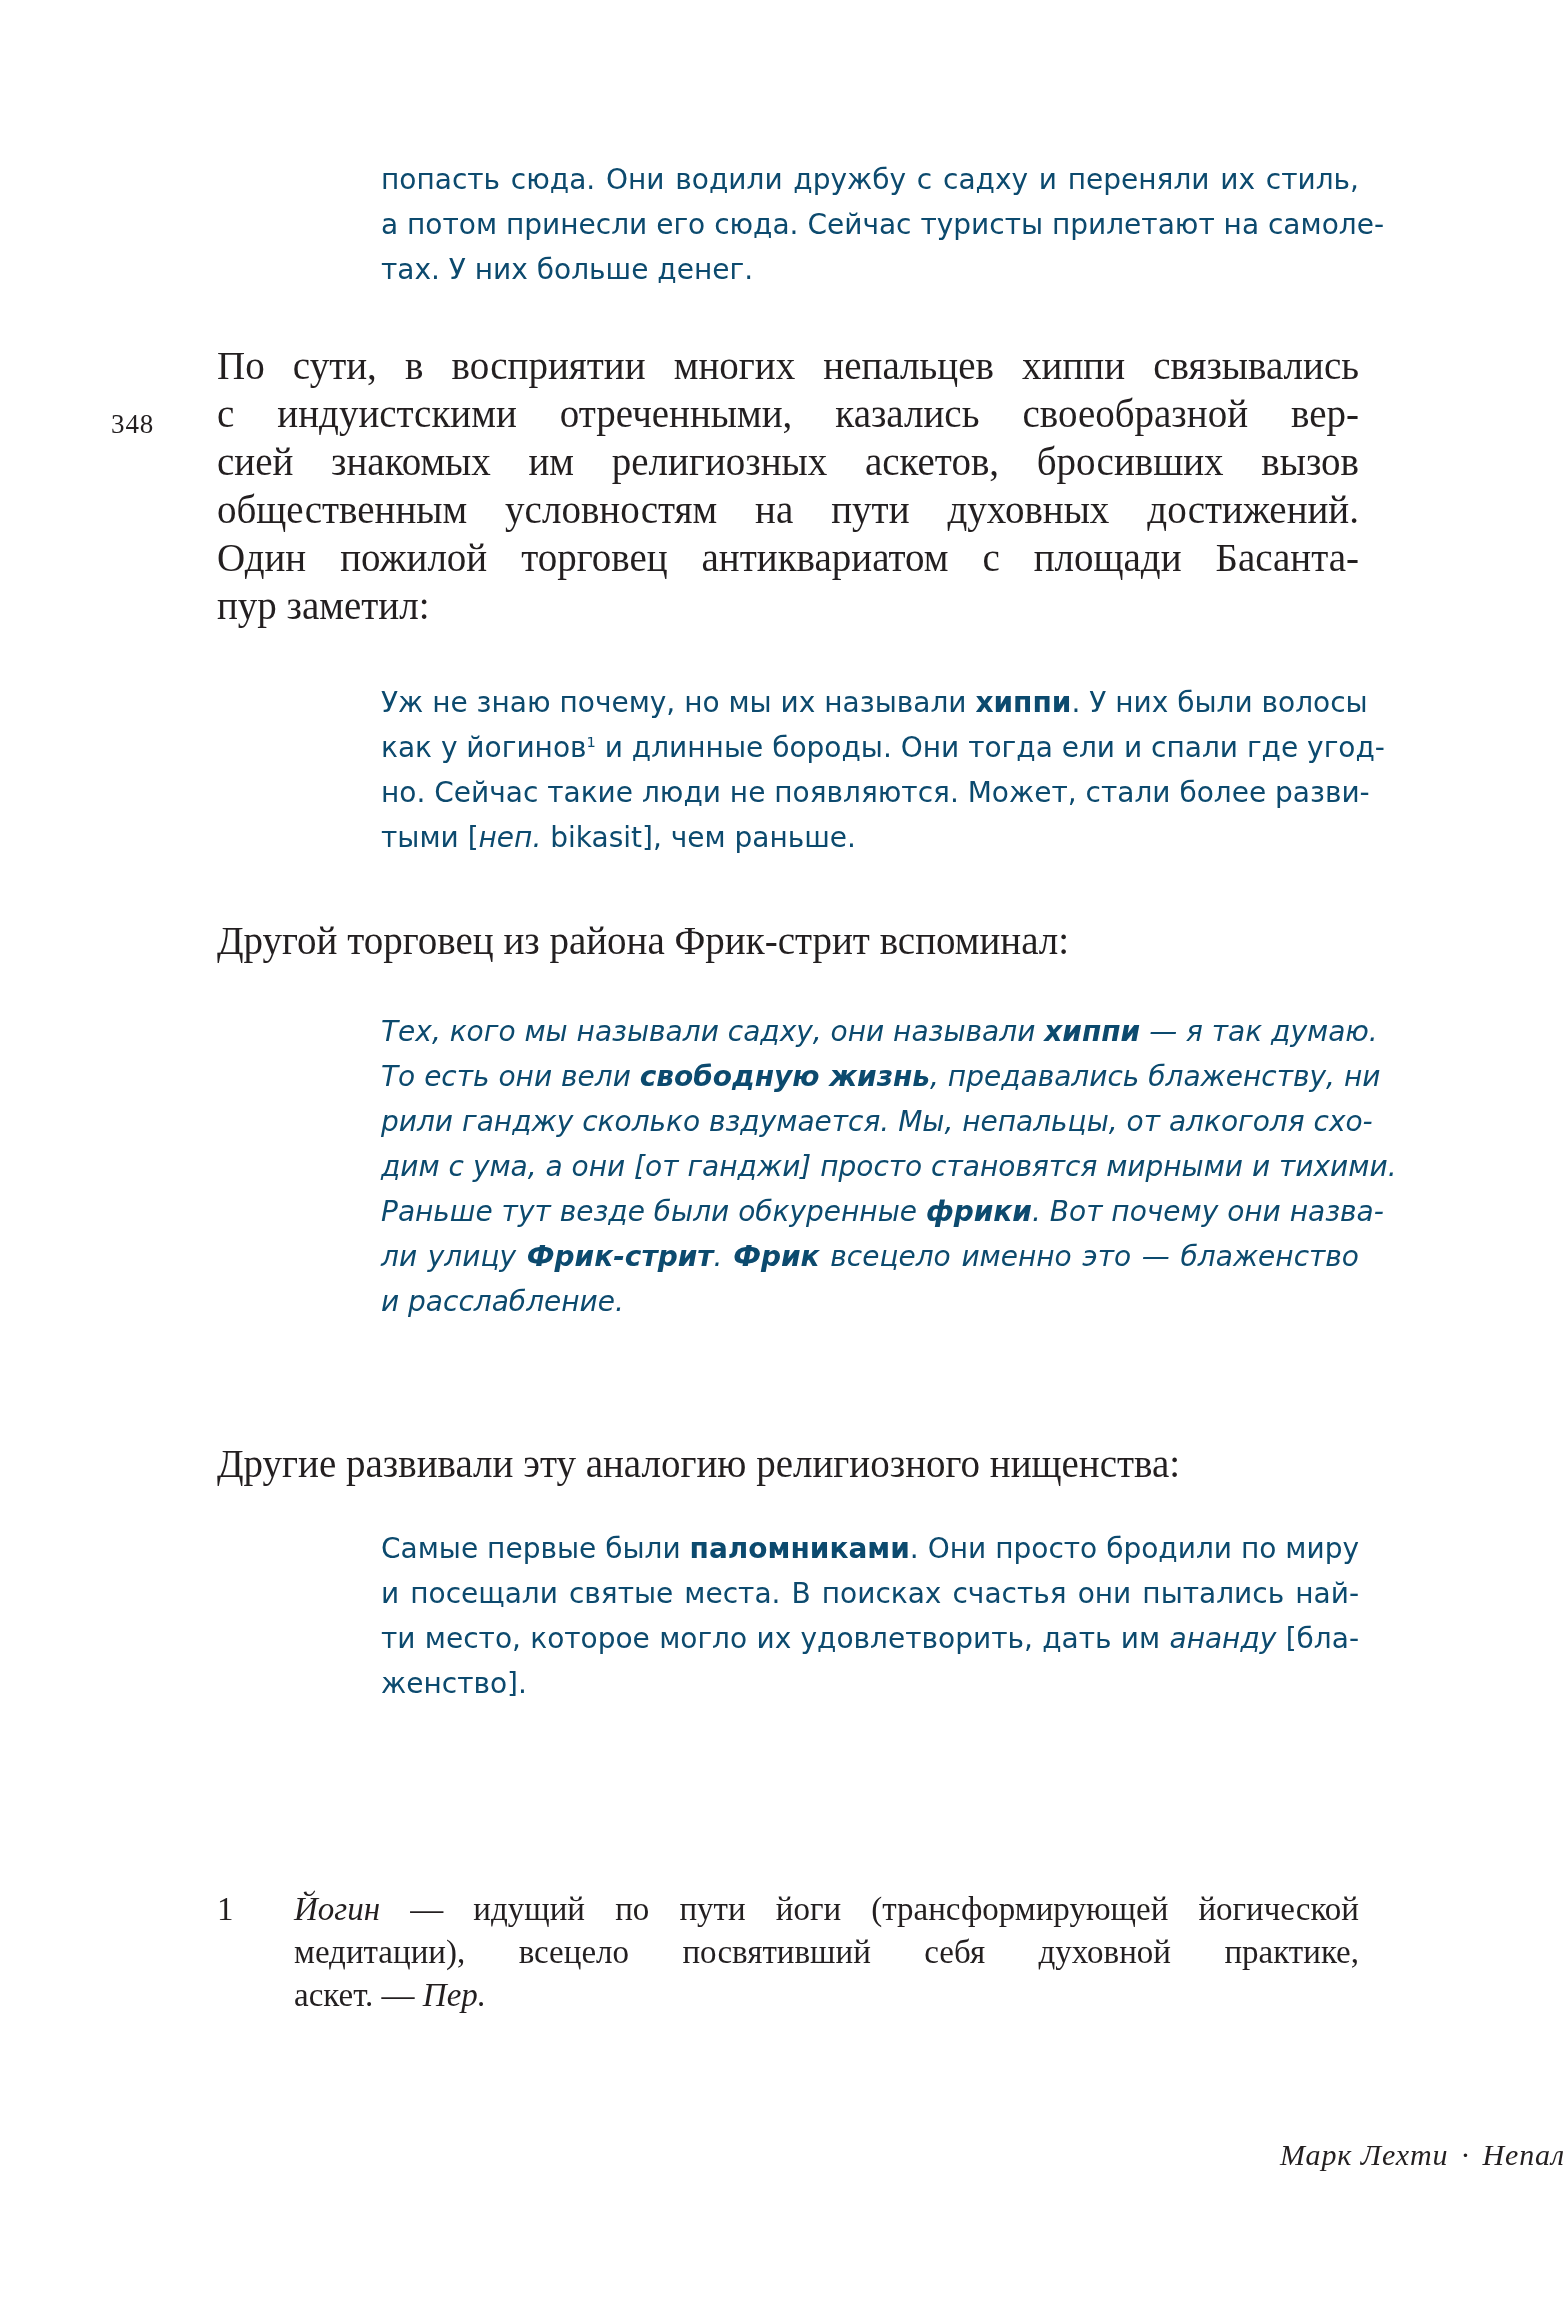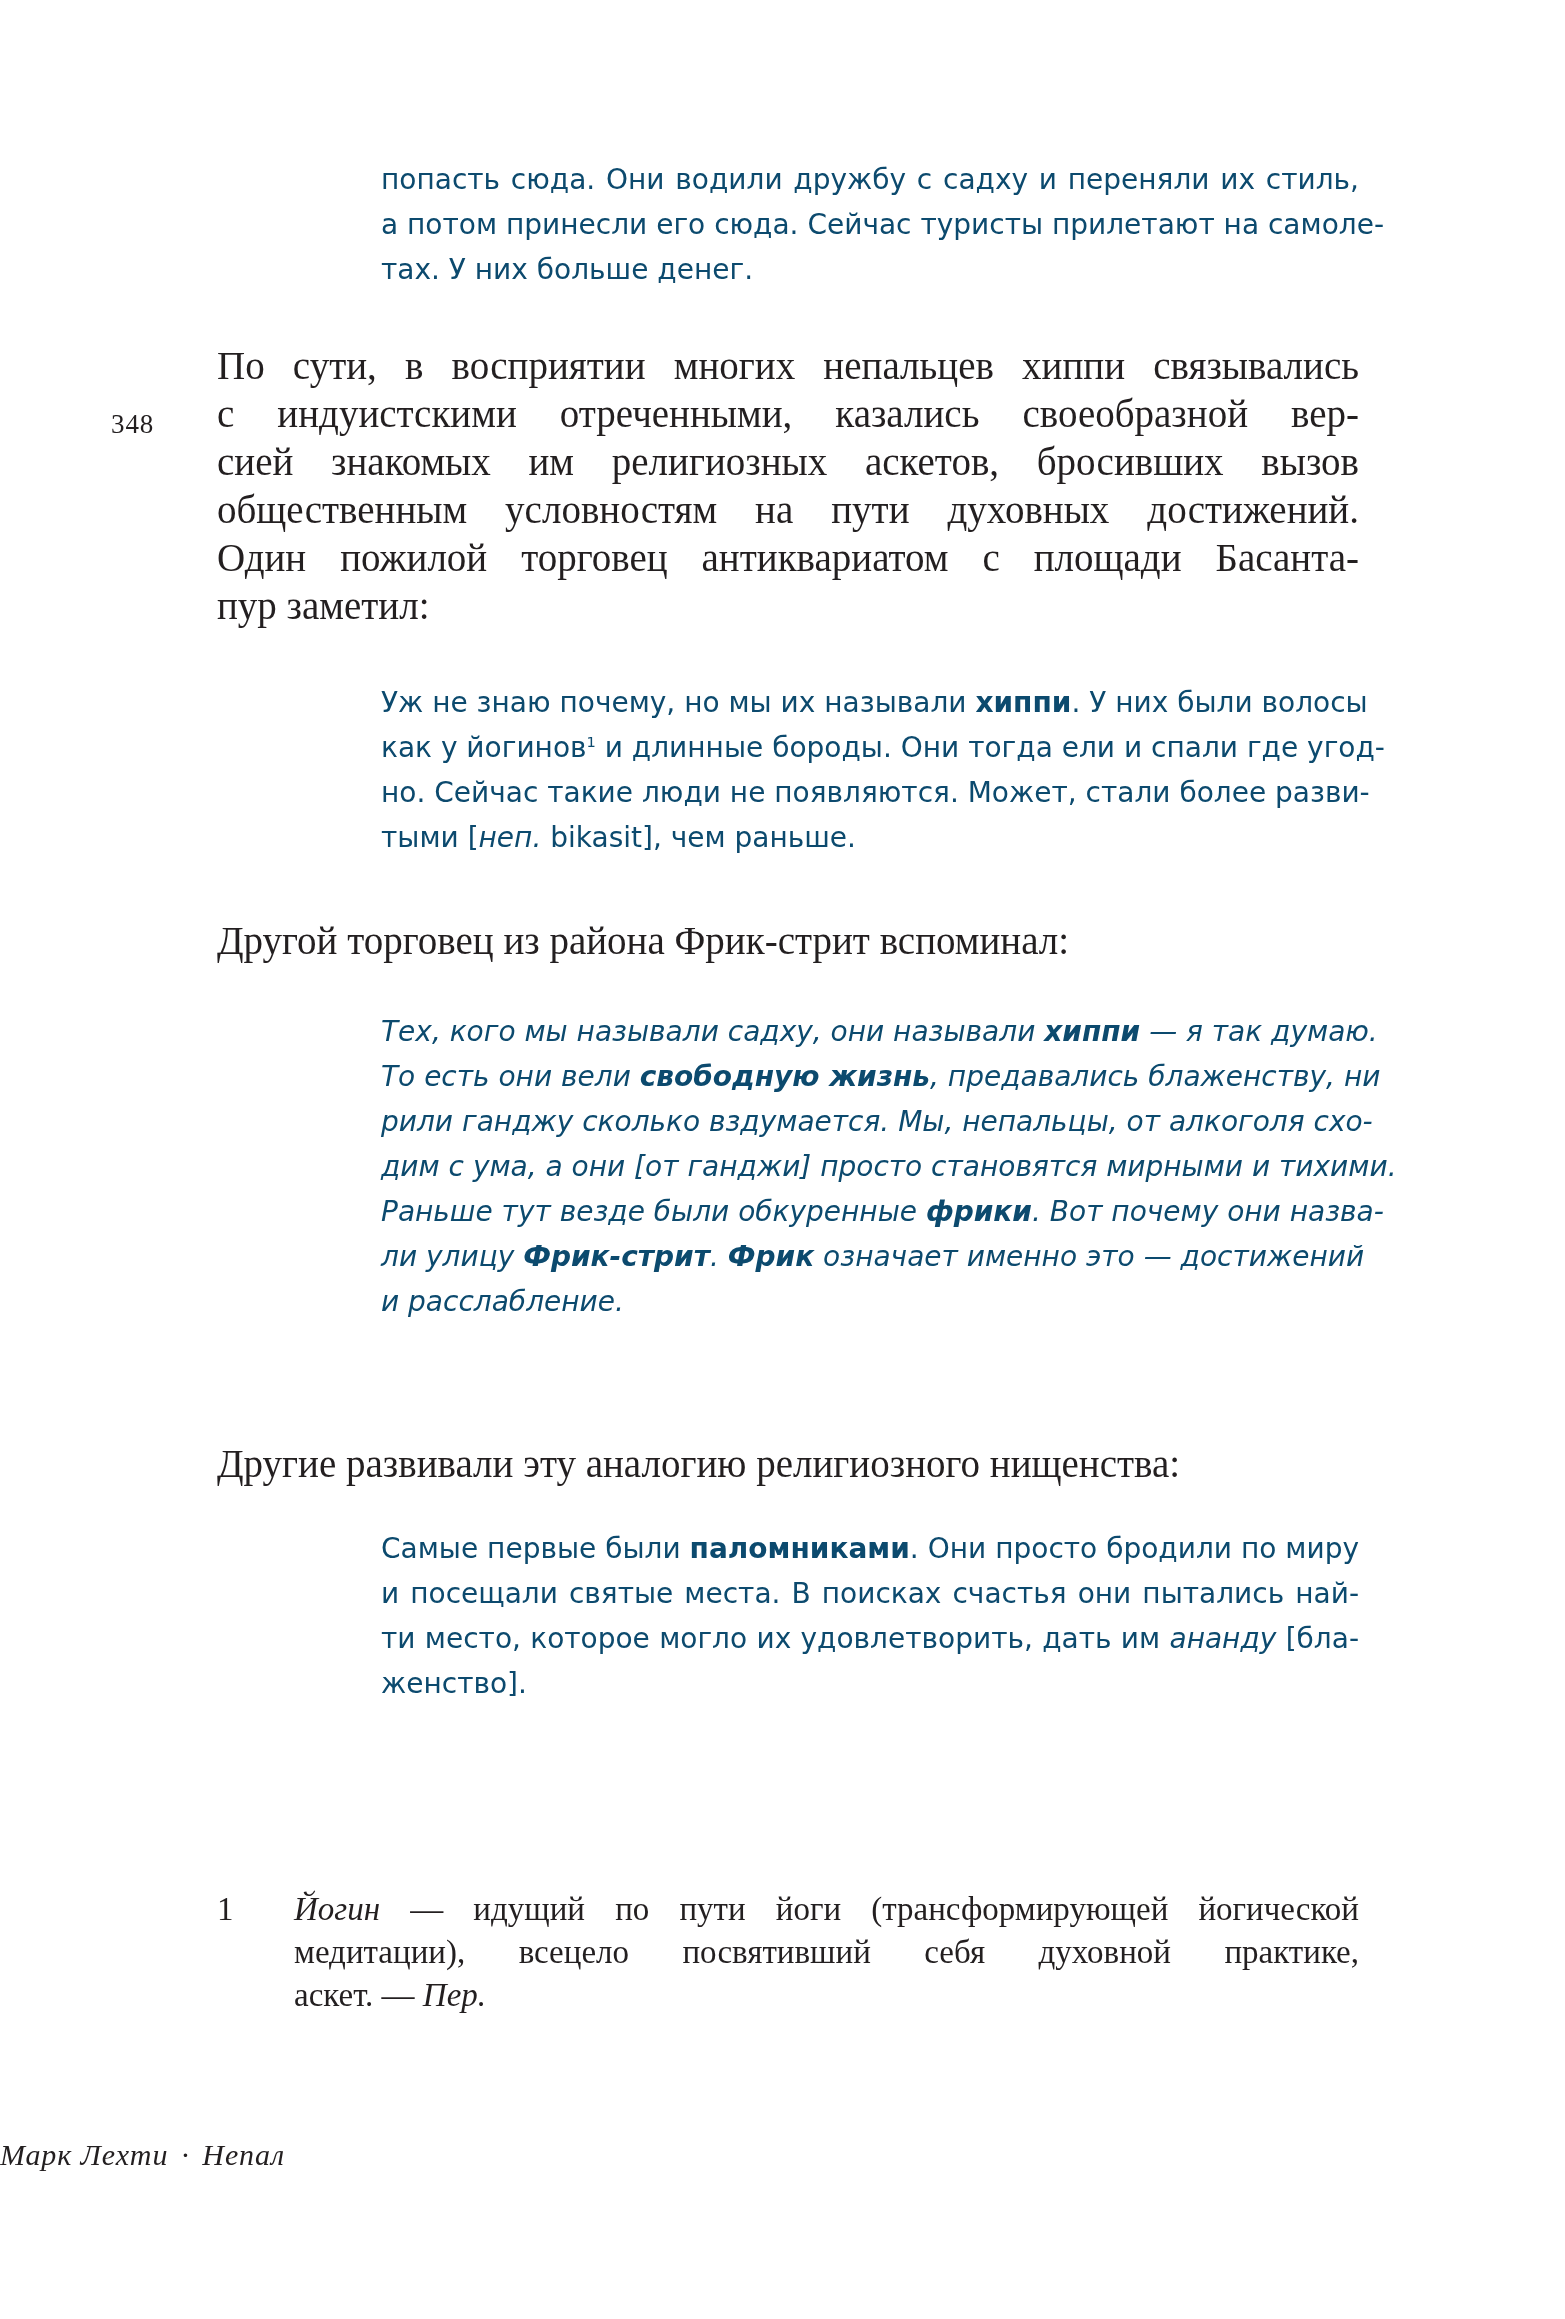--- a/index.html
+++ b/index.html
@@ -45,21 +45,21 @@
     position: absolute; left: 217px; width: 1142px; top: 1888px;
     font-size: 33px; line-height: 43px;
   }
   .fn-num { position: absolute; left: 0; top: 0; }
   .fn-text { position: absolute; left: 77px; width: 1065px; text-align: justify; }
   .fn-text .line { text-align-last: justify; }
   .fn-text .line.last { text-align-last: left; }
 
   .running-footer {
     position: absolute; left: 0; width: 1565px; top: 2138px;
-    text-align: left; font-size: 30px; font-style: italic; letter-spacing: 0.9px;
+    text-align: right; font-size: 30px; font-style: italic; letter-spacing: 0.9px;
   }
   .footer-sep { display: inline-block; margin: 0 12.8px; }
 </style>
 </head>
 <body>
 
 <div class="page">
 
   <div class="page-number serif">348</div>
 
@@ -88,21 +88,21 @@
   <div class="para serif p2">
     <span class="line last">Другой торговец из района Фрик-стрит вспоминал:</span>
   </div>
 
   <div class="quote sans q3">
     <span class="line"><span>Тех, кого мы называли садху, они называли </span><b>хиппи</b><span> — я так думаю.</span></span>
     <span class="line"><span>То есть они вели </span><b>свободную жизнь</b><span>, предавались блаженству, ни</span></span>
     <span class="line">рили ганджу сколько вздумается. Мы, непальцы, от алкоголя схо-</span>
     <span class="line">дим с ума, а они [от ганджи] просто становятся мирными и тихими.</span>
     <span class="line"><span>Раньше тут везде были обкуренные </span><b>фрики</b><span>. Вот почему они назва-</span></span>
-    <span class="line"><span>ли улицу </span><b>Фрик-стрит</b><span>. </span><b>Фрик</b><span> означает именно это — достижений</span></span>
+    <span class="line"><span>ли улицу </span><b>Фрик-стрит</b><span>. </span><b>Фрик</b><span> всецело именно это — блаженство</span></span>
     <span class="line last">и расслабление.</span>
   </div>
 
   <div class="para serif p3">
     <span class="line last">Другие развивали эту аналогию религиозного нищенства:</span>
   </div>
 
   <div class="quote sans q4">
     <span class="line"><span>Самые первые были </span><b>паломниками</b><span>. Они просто бродили по миру</span></span>
     <span class="line">и посещали святые места. В поисках счастья они пытались най-</span>

